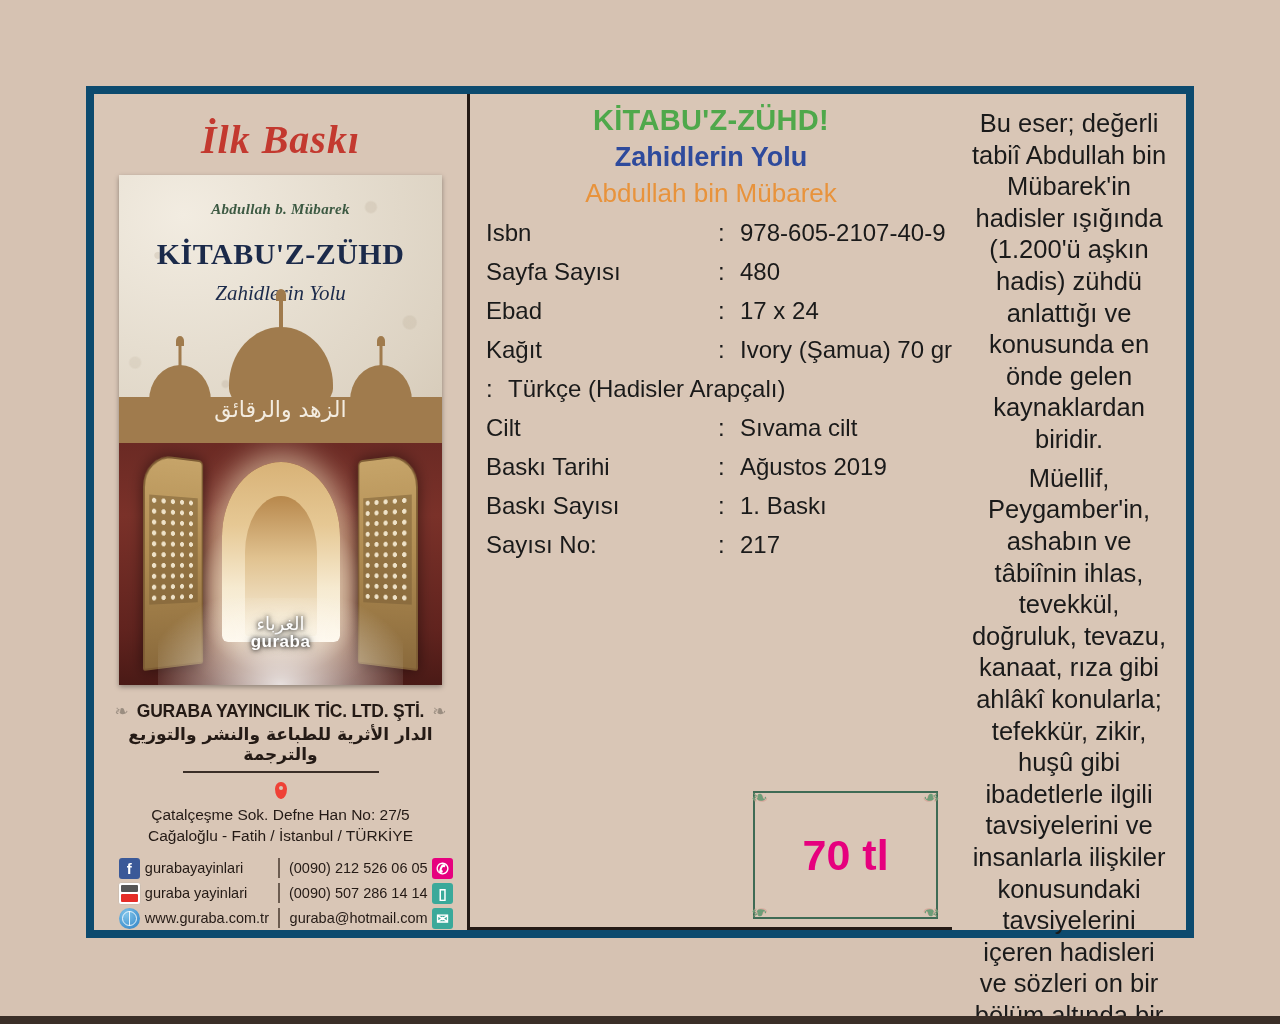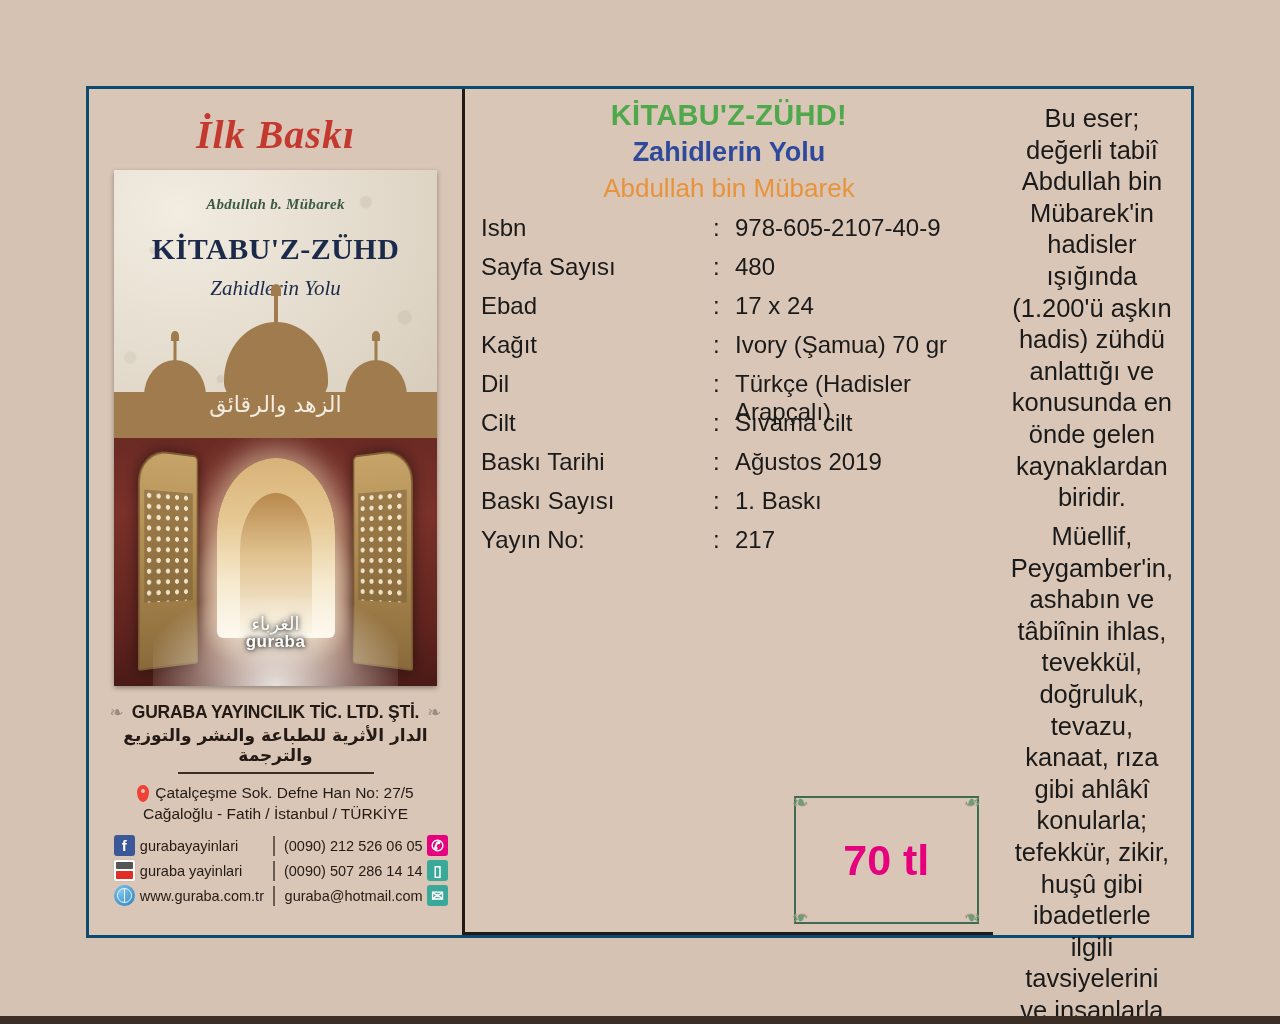--- a/index.html
+++ b/index.html
@@ -21,21 +21,21 @@
     width: 1280px;
     height: 8px;
     background: #3a2e27;
   }
   .ad-frame {
     position: absolute;
     left: 86px;
     top: 86px;
     width: 1108px;
     height: 852px;
-    border: 3px solid #0c4a6e;
+    border: 8px solid #0c4a6e;
     box-sizing: border-box;
     background: #d9c6b6;
     display: flex;
   }
   
   .left-panel {
     width: 376px;
     box-sizing: border-box;
     border-right: 3px solid #241a15;
     position: relative;
@@ -339,20 +339,21 @@
     margin-top: 9px;
     font-size: 15.5px;
     color: #241a15;
     line-height: 1.35;
   }
   .addr-line1 {
     display: flex;
     align-items: center;
     justify-content: center;
     gap: 6px;
+    flex-direction: column;
   }
   .pin-icon {
     width: 12px;
     height: 17px;
     background: #ef4136;
     border-radius: 50% 50% 50% 50% / 42% 42% 62% 62%;
     position: relative;
     flex: none;
   }
   .pin-icon::after {
@@ -653,41 +654,40 @@
           <span class="spec-label">Ebad</span>
           <span class="spec-colon">:</span>
           <span class="spec-value">17 x 24</span>
         </div>
         <div class="spec-row">
           <span class="spec-label">Kağıt</span>
           <span class="spec-colon">:</span>
           <span class="spec-value">Ivory (Şamua) 70 gr</span>
         </div>
         <div class="spec-row">
-          <span class="spec-label">Dil</span>
           <span class="spec-colon">:</span>
           <span class="spec-value">Türkçe (Hadisler Arapçalı)</span>
         </div>
         <div class="spec-row">
           <span class="spec-label">Cilt</span>
           <span class="spec-colon">:</span>
           <span class="spec-value">Sıvama cilt</span>
         </div>
         <div class="spec-row">
           <span class="spec-label">Baskı Tarihi</span>
           <span class="spec-colon">:</span>
           <span class="spec-value">Ağustos 2019</span>
         </div>
         <div class="spec-row">
           <span class="spec-label">Baskı Sayısı</span>
           <span class="spec-colon">:</span>
           <span class="spec-value">1. Baskı</span>
         </div>
         <div class="spec-row">
-          <span class="spec-label">Yayın No:</span>
+          <span class="spec-label">Sayısı No:</span>
           <span class="spec-colon">:</span>
           <span class="spec-value">217</span>
         </div>
       </div>
 
       <div class="price-badge">
         <span class="corner tl">❧</span>
         <span class="corner tr">❧</span>
         <span class="corner bl">❧</span>
         <span class="corner br">❧</span>

